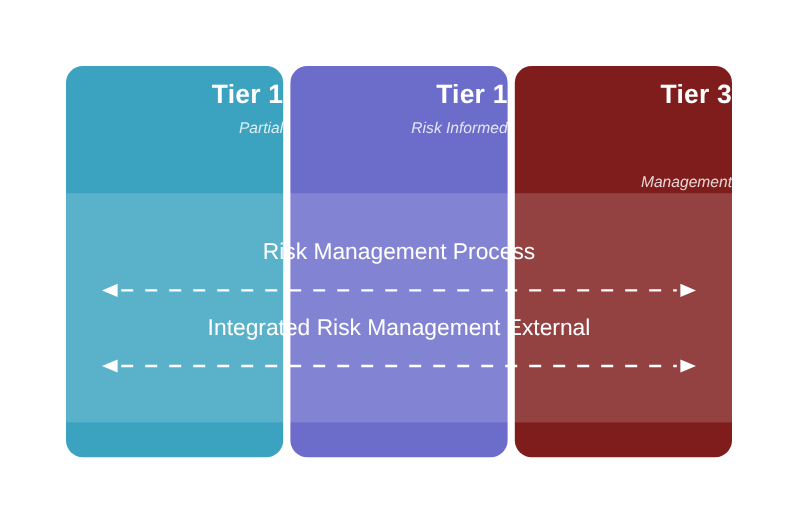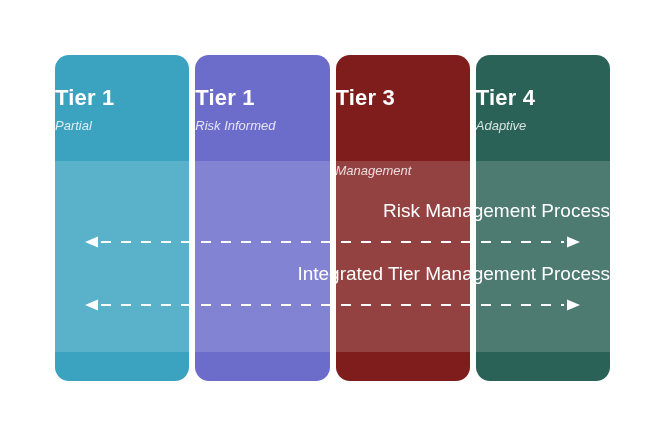--- a/index.html
+++ b/index.html
@@ -28,22 +28,22 @@
     inset: 0;
     display: flex;
     gap: 6px;
   }
   .tier-column {
     flex: 1 1 0;
     border-radius: 14px;
     position: relative;
     display: flex;
     flex-direction: column;
-    align-items: flex-start;
-    padding-top: 32px;
+    align-items: flex-end;
+    padding-top: 13px;
     box-sizing: border-box;
   }
   .tier-title {
     font-size: 22px;
     font-weight: bold;
     color: #ffffff;
     letter-spacing: 0.2px;
     line-height: 1;
     margin: 0;
   }
@@ -111,43 +111,39 @@
     <div class="tier-column" style="background: rgb(108, 108, 203);">
       <div class="tier-title">Tier 1</div>
       <div class="tier-subtitle">Risk Informed</div>
     </div>
 
     <div class="tier-column" style="background: #7f1d1d; gap: 45px;">
       <div class="tier-title">Tier 3</div>
       <div class="tier-subtitle">Management</div>
     </div>
 
-    <div class="tier-column" style="background: rgb(43, 98, 88);">
-      <div class="tier-title">Tier 4</div>
-      <div class="tier-subtitle">Adaptive</div>
-    </div>
 
   </div>
 
-  <div class="overlay-band" style="background: rgba(255, 255, 255, 0.16); align-items: flex-end;">
+  <div class="overlay-band" style="background: rgba(255, 255, 255, 0.16);">
 
     <div class="band-row">
       <span class="band-label">Risk Management Process</span>
     </div>
 
     <div class="arrow-row">
       <svg class="arrow-svg" viewBox="0 0 495 14" preserveAspectRatio="none">
         <polygon points="0,7 13,1.5 13,12.5" fill="#ffffff"></polygon>
         <polygon points="495,7 482,1.5 482,12.5" fill="#ffffff"></polygon>
         <line x1="16" y1="7" x2="479" y2="7" stroke="#ffffff" stroke-width="2" stroke-dasharray="10 10"></line>
       </svg>
     </div>
 
     <div class="band-row">
-      <span class="band-label">Integrated Tier Management Process</span>
+      <span class="band-label">Integrated Risk Management External</span>
     </div>
 
     <div class="arrow-row">
       <svg class="arrow-svg" viewBox="0 0 495 14" preserveAspectRatio="none">
         <polygon points="0,7 13,1.5 13,12.5" fill="#ffffff"></polygon>
         <polygon points="495,7 482,1.5 482,12.5" fill="#ffffff"></polygon>
         <line x1="16" y1="7" x2="479" y2="7" stroke="#ffffff" stroke-width="2" stroke-dasharray="10 10"></line>
       </svg>
     </div>
 

